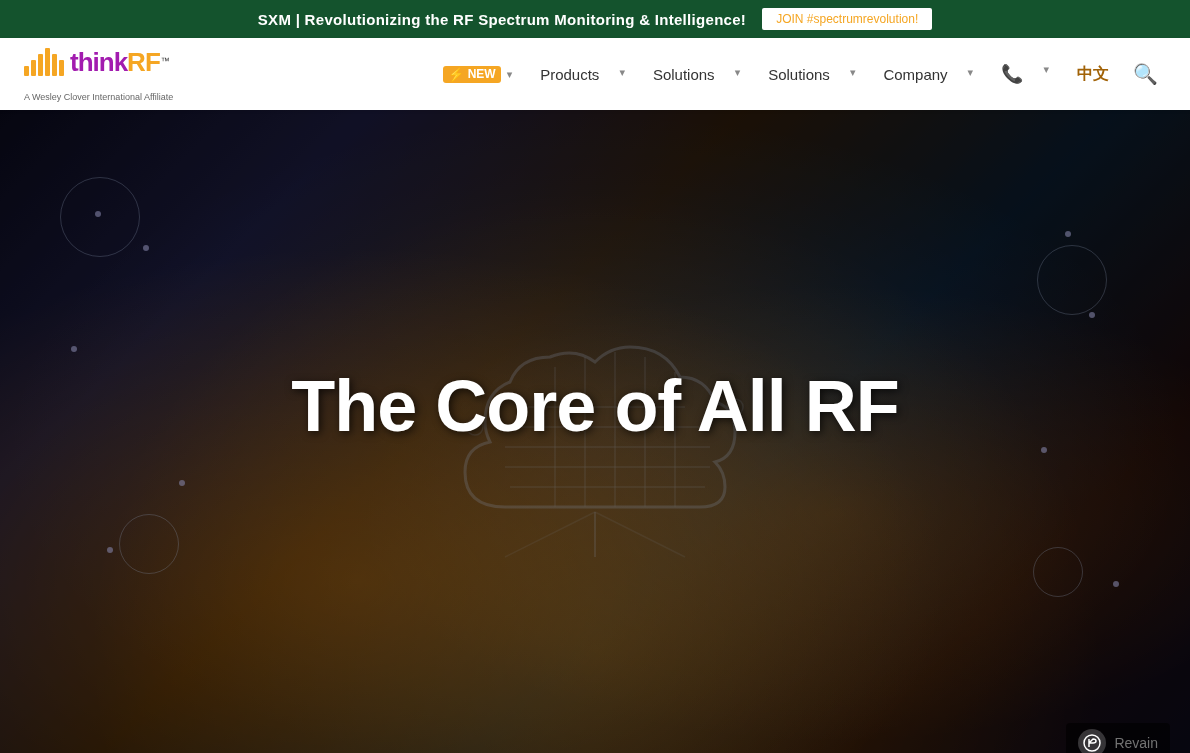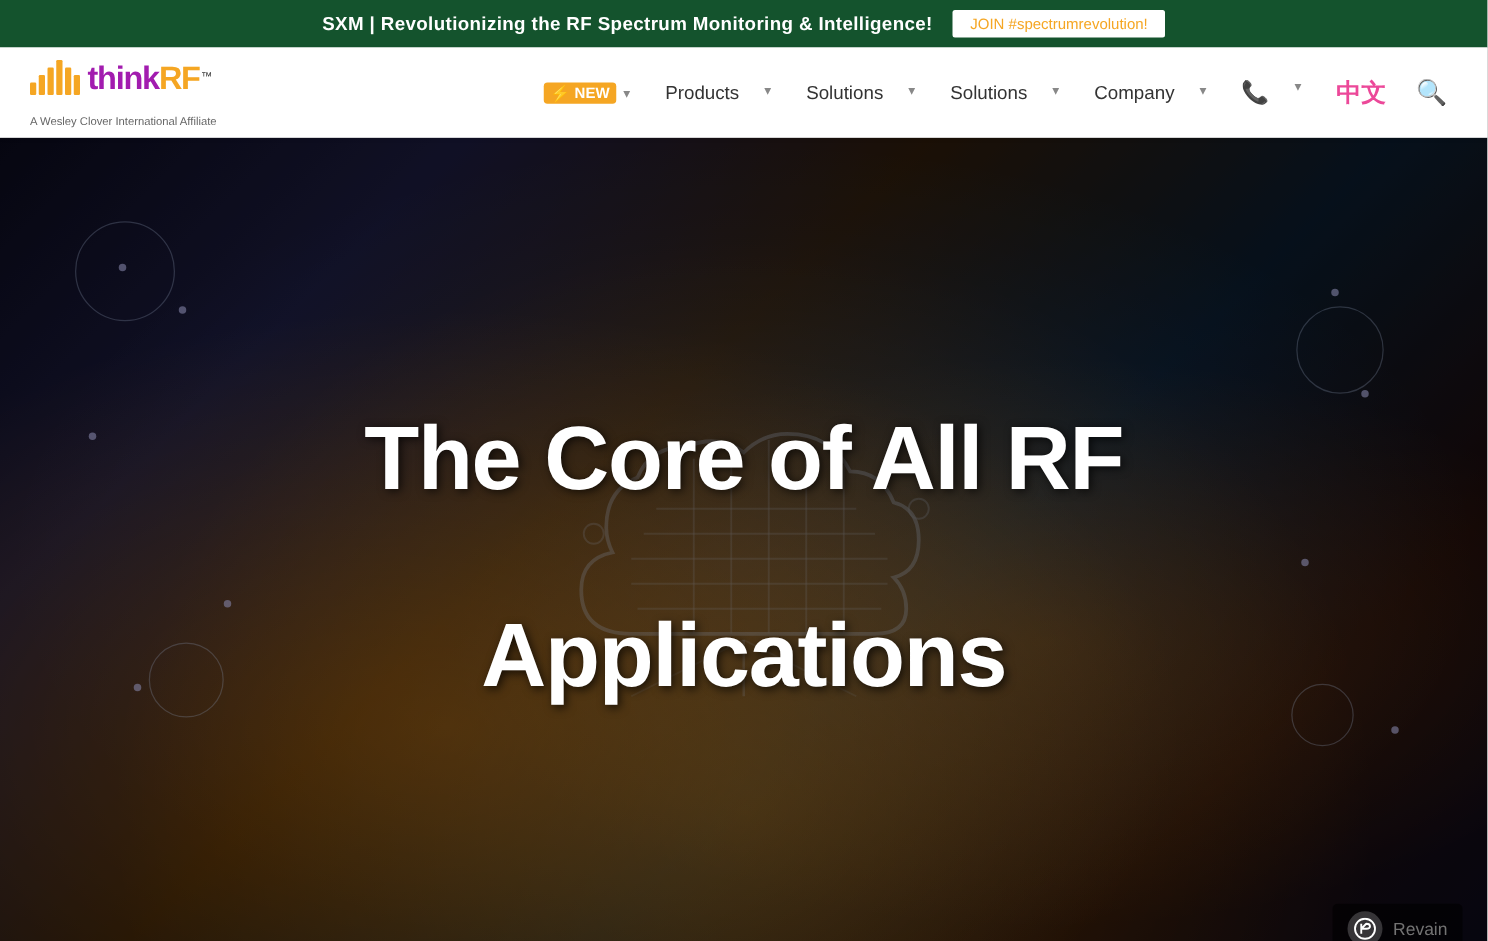--- a/index.html
+++ b/index.html
@@ -130,22 +130,22 @@
       gap: 3px;
     }
     .badge-lightning {
       font-size: 13px;
     }
     .chevron {
       font-size: 11px;
       color: #888;
     }
     .nav-chinese {
-      font-size: 20px;
-      color: #ec4899;
+      font-size: 16px;
+      color: #a16207;
       font-weight: bold;
     }
     .nav-phone-icon {
       font-size: 18px;
       color: #333;
     }
     .nav-search-icon {
       font-size: 20px;
       color: #333;
       padding: 8px;
@@ -369,21 +369,20 @@
       <circle cx="50" cy="100" r="8" fill="none" stroke="rgba(200,220,255,0.5)" stroke-width="1.5"></circle>
     </svg>
   </div>
 
   <div id="hero-overlay"></div>
 
   <div id="hero-content">
     <h1 id="hero-title">
       <span>The Core of All RF</span><br>
       <br>
-      <span>Applications</span>
     </h1>
   </div>
 
   <div id="revain-badge">
     <div class="revain-icon">
       <svg width="18" height="18" viewBox="0 0 18 18" xmlns="http://www.w3.org/2000/svg">
         <circle cx="9" cy="9" r="8" fill="none" stroke="#fff" stroke-width="1.5"></circle>
         <path d="M6 5 L6 13 M6 9 L10 9 Q13 9 13 7 Q13 5 10 5 Z" fill="none" stroke="#fff" stroke-width="1.5" stroke-linejoin="round"></path>
       </svg>
     </div>

